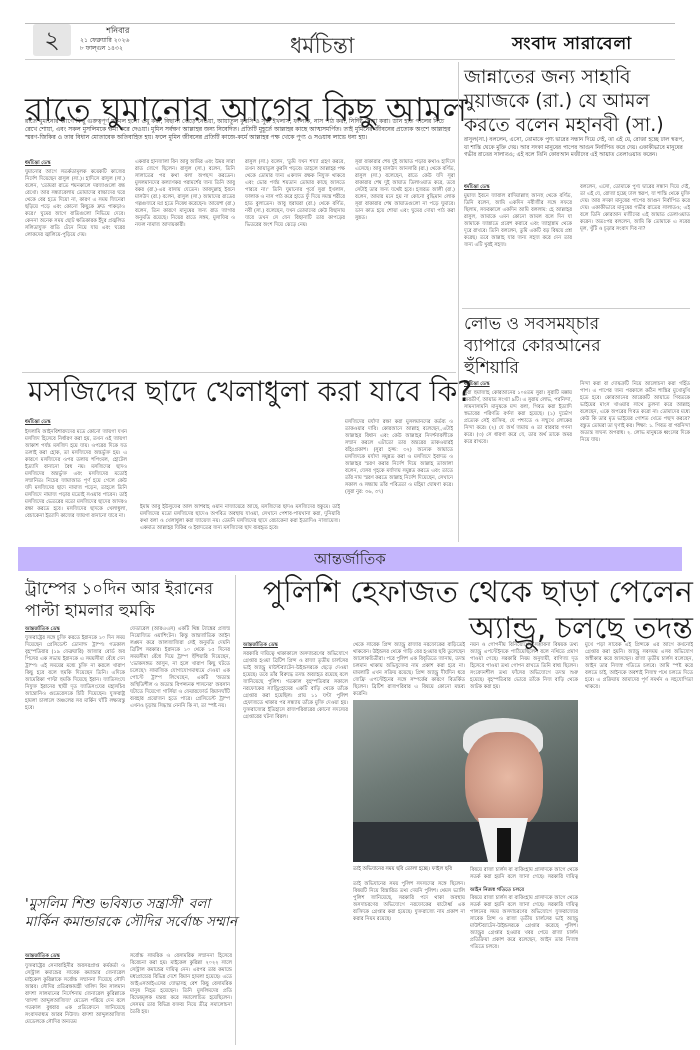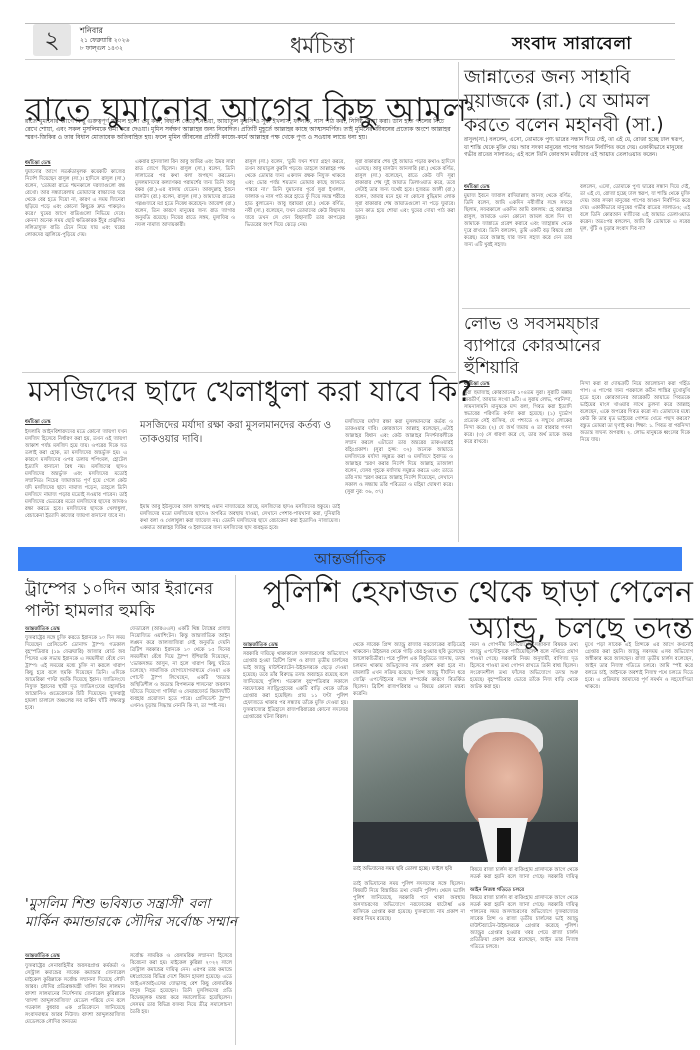--- a/index.html
+++ b/index.html
@@ -7,35 +7,35 @@
   body { font-family: "DejaVu Sans", sans-serif; color: #222; position: relative; }
 
   .abs { position: absolute; }
 
   
   .topline { left: 25px; right: 25px; top: 23px; border-top: 1px solid #bbb; }
   .botline { left: 25px; right: 25px; top: 59px; border-top: 1px solid #ccc; }
   .page-num { left: 33px; top: 24px; width: 38px; height: 32px; background: #e6e6e6; border-radius: 3px;
      font-size: 24px; color: #333; text-align: center; line-height: 32px; font-family: "DejaVu Serif", serif; }
   .dateblock { left: 80px; top: 26px; font-size: 6px; color: #444; line-height: 8px; }
-  .dateblock .day { font-size: 8px; color: #222; line-height: 10px; }
+  .dateblock .day { font-size: 8px; color: #222; line-height: 10px; text-align: right; }
   .section-title { left: 290px; top: 28px; font-size: 22px; color: #333; font-family: "DejaVu Serif", serif; }
   .paper-logo { left: 512px; top: 30px; font-size: 17px; font-weight: bold; color: #111; letter-spacing: 1px; }
 
   .hl { color: #1a1a1a; line-height: 1.12; }
   .body-text { font-size: 5px; line-height: 7px; color: #555; text-align: justify; }
   .byline { font-size: 5px; color: #333; font-weight: bold; text-decoration: underline; }
   .lead { font-size: 6px; line-height: 8px; color: #444; }
 
   .column { position: absolute; overflow: hidden; }
 
   .divider-v { position: absolute; border-left: 1px solid #ccc; }
   .divider-h { position: absolute; border-top: 1px solid #ccc; }
 
-  .intl-band { left: 18px; right: 18px; top: 547px; height: 24px; background: #3b82f6; text-align: center;
+  .intl-band { left: 18px; right: 18px; top: 547px; height: 24px; background: #c4b5fd; text-align: center;
      font-size: 15px; line-height: 24px; color: #333; font-family: "DejaVu Serif", serif; }
 
   .pull { font-size: 10px; line-height: 14px; color: #333; }
 
   .photo { left: 380px; top: 700px; width: 120px; height: 162px; overflow: hidden;
      background: linear-gradient(160deg, #9aa3a0 0%, #6e7a76 40%, #3f4746 100%); }
   .photo .face { position: absolute; left: 42px; top: 32px; width: 78px; height: 100px; border-radius: 40% 40% 45% 45%;
      background: radial-gradient(circle at 55% 45%, #e7b9a4 0%, #cf9a86 55%, #a87568 100%); }
   .photo .hair { position: absolute; left: 38px; top: 18px; width: 80px; height: 40px; border-radius: 50% 50% 30% 30%;
      background: #e8e8e8; }
@@ -81,21 +81,20 @@
 <div class="abs byline" style="left:464px; top:380px;">ধর্মচিন্তা ডেস্ক</div>
 <div class="column body-text" style="left:464px; top:389px; width:108px; height:150px;">সুরা হুমাজাহ কোরআনের ১০৪তম সুরা। সুরাটি মক্কায় অবতীর্ণ, আয়াত সংখ্যা ৯টি। এ সুরায় লোভ, পরনিন্দা, সামনাসামনি মানুষকে মন্দ বলা, গিবত করা ইত্যাদি স্বভাবের পরিণতি বর্ণনা করা হয়েছে। (১) দুর্ভোগ প্রত্যেক সেই ব্যক্তির, যে পশ্চাতে ও সম্মুখে লোকের নিন্দা করে। (২) যে অর্থ জমায় ও তা বারবার গণনা করে। (৩) সে ধারণা করে যে, তার অর্থ তাকে অমর করে রাখবে।</div>
 <div class="column body-text" style="left:580px; top:380px; width:110px; height:159px;">নিন্দা করা বা দোষত্রুটি নিয়ে আলোচনা করা গর্হিত পাপ। এ পাপের জন্য পরকালে কঠিন শাস্তির মুখোমুখি হতে হবে। কোরআনের আরেকটি আয়াতে গিবতকে ভাইয়ের মাংস খাওয়ার সাথে তুলনা করে আল্লাহ বলেছেন, একে অপরের গিবত করো না। তোমাদের মধ্যে কেউ কি তার মৃত ভাইয়ের গোশত খেতে পছন্দ করবে? বস্তুত তোমরা তা ঘৃণাই কর। শিক্ষা: ১. গিবত বা পরনিন্দা অত্যন্ত জঘন্য অপরাধ। ২. লোভ মানুষকে ধ্বংসের দিকে নিয়ে যায়।</div>
 
 <div class="divider-h" style="left:22px; top:372px; width:434px;"></div>
 
 <div class="abs hl" style="left:28px; top:376px; width:430px; font-size:28px; white-space:nowrap;">মসজিদের ছাদে খেলাধুলা করা যাবে কি?</div>
 <div class="abs byline" style="left:25px; top:418px;">ধর্মচিন্তা ডেস্ক</div>
 <div class="column body-text" style="left:25px; top:428px; width:102px; height:112px;">ইসলামি আইনবিশারদদের মতে কোনো জায়গা যখন মসজিদ হিসেবে নির্ধারণ করা হয়, তখন ওই জায়গা আকাশ পর্যন্ত মসজিদ হয়ে যায়। ওপরের দিকে যত তলাই করা হোক, তা মসজিদের অন্তর্ভুক্ত হয়। এ কারণে মসজিদের ওপর তলায় শপিংমল, হোটেল ইত্যাদি বানানো বৈধ নয়। মসজিদের ছাদও মসজিদের অন্তর্ভুক্ত এবং মসজিদের মতোই সম্মানিত। নিচের জামাআত পূর্ণ হয়ে গেলে কেউ যদি মসজিদের ছাদে নামাজ পড়েন, তাহলে তিনি মসজিদে নামাজ পড়ার মতোই সওয়াব পাবেন। তাই মসজিদের ভেতরের মতো মসজিদের ছাদের আদবও রক্ষা করতে হবে। মসজিদের ছাদকে খেলাধুলা, বেচাকেনা ইত্যাদি কাজের জায়গা বানানো যাবে না।</div>
 <div class="abs pull" style="left:140px; top:418px; width:200px;">
-  <div>মসজিদের মর্যাদা রক্ষা করা মুসলমানদের কর্তব্য ও তাকওয়ার দাবি।</div>
 </div>
 <div class="column body-text" style="left:345px; top:418px; width:108px; height:122px;">মসজিদের মর্যাদা রক্ষা করা মুসলমানদের কর্তব্য ও তাকওয়ার দাবি। কোরআনে আল্লাহ বলেছেন,,এটাই আল্লাহর বিধান এবং কেউ আল্লাহর নিদর্শনাবলীকে সম্মান করলে এটাতো তার অন্তরের তাকওয়ারই বহিঃপ্রকাশ। (সুরা হজ্জ: ৩২) অন্যেক আয়াতে মসজিদকে মর্যাদা সমুন্নত করা ও মসজিদে ইবাদত ও আল্লাহর স্মরণ করার নির্দেশ দিয়ে আল্লাহ তাআলা বলেন, যেসব গৃহকে মর্যাদায় সমুন্নত করতে এবং তাতে তাঁর নাম স্মরণ করতে আল্লাহ নির্দেশ দিয়েছেন, সেখানে সকাল ও সন্ধ্যায় তাঁর পবিত্রতা ও মহিমা ঘোষণা করে। (সুরা নুর: ৩৬, ৩৭)</div>
 <div class="column body-text" style="left:140px; top:503px; width:200px; height:37px;">ইমাম আবু ইউসুফের আল আশবাহ ওয়ান নাজায়েরে আছে, মসজিদের ছাদও মসজিদের হুকুমে। তাই মসজিদের মতো মসজিদের ছাদেও অপবিত্র অবস্থায় যাওয়া, সেখানে পেশাব-পায়খানা করা, দুনিয়াবি কথা বলা ও খেলাধুলা করা জায়েজ নয়। তেমনি মসজিদের ছাদে বেচাকেনা করা ইত্যাদিও নাজায়েজ। একমাত্র আল্লাহর যিকির ও ইবাদতের জন্য মসজিদের ছাদ ব্যবহৃত হবে।</div>
 
 <div class="abs intl-band">আন্তর্জাতিক</div>
 
 <div class="abs hl" style="left:25px; top:578px; width:205px; font-size:16.5px; line-height:22px;">ট্রাম্পের ১০দিন আর ইরানের পাল্টা হামলার হুমকি</div>
 <div class="abs byline" style="left:25px; top:625px;">আন্তর্জাতিক ডেস্ক</div>
 <div class="column body-text" style="left:25px; top:634px; width:100px; height:258px;">যুক্তরাষ্ট্রের সঙ্গে চুক্তি করতে ইরানকে ১০ দিন সময় দিয়েছেন প্রেসিডেন্ট ডোনাল্ড ট্রাম্প। গতকাল বৃহস্পতিবার (১৯ ফেব্রুয়ারি) আজার বোর্ড অব পিসের এক সভায় ইরানকে এ সময়সীমা বেঁধে দেন ট্রাম্প। এই সময়ের মধ্যে চুক্তি না করলে খারাপ কিছু হবে বলে হুমকি দিয়েছেন তিনি। এদিকে আমেরিকা পাল্টা হুমকি দিয়েছে ইরান। জাতিসংঘে নিযুক্ত ইরানের স্থায়ী দূত জাতিসংঘের মহাসচিব আন্তোনিও গুতেরেসকে চিঠি দিয়েছেন। যুক্তরাষ্ট্র হামলা চালালে অঞ্চলের সব মার্কিন ঘাঁটি লক্ষ্যবস্তু হবে।</div>
 <div class="column body-text" style="left:130px; top:625px; width:100px; height:267px;">ফেডারেল (আরএএস) একটি থিঙ্ক ট্যাঙ্কের প্রজন্ম নিয়োজিত ওয়াশিংটন। কিন্তু আন্তর্জাতিক আইন লঙ্ঘন করে আলজাজিরা সেই অনুমতি দেয়নি ব্রিটিশ সরকার। ইরানকে ১০ থেকে ১৫ দিনের সময়সীমা বেঁধে দিয়ে ট্রাম্প হুঁশিয়ারি দিয়েছেন, 'ভোকসঙ্গত আসুন, না হলে খারাপ কিছু ঘটতে চলেছে'। সামাজিক যোগাযোগমাধ্যমে দেওয়া এক পোস্টে ট্রাম্প লিখেছেন, একটি 'অত্যন্ত অস্থিতিশীল ও অত্যন্ত বিপজ্জনক শাসনের' অবসান ঘটাতে দিয়েগো গার্সিয়া ও ফেয়ারফোর্ড বিমানঘাঁটি ব্যবহার প্রয়োজন হতে পারে। প্রেসিডেন্ট ট্রাম্প এখনও চূড়ান্ত সিদ্ধান্ত নেননি কি না, তা স্পষ্ট নয়।</div>

